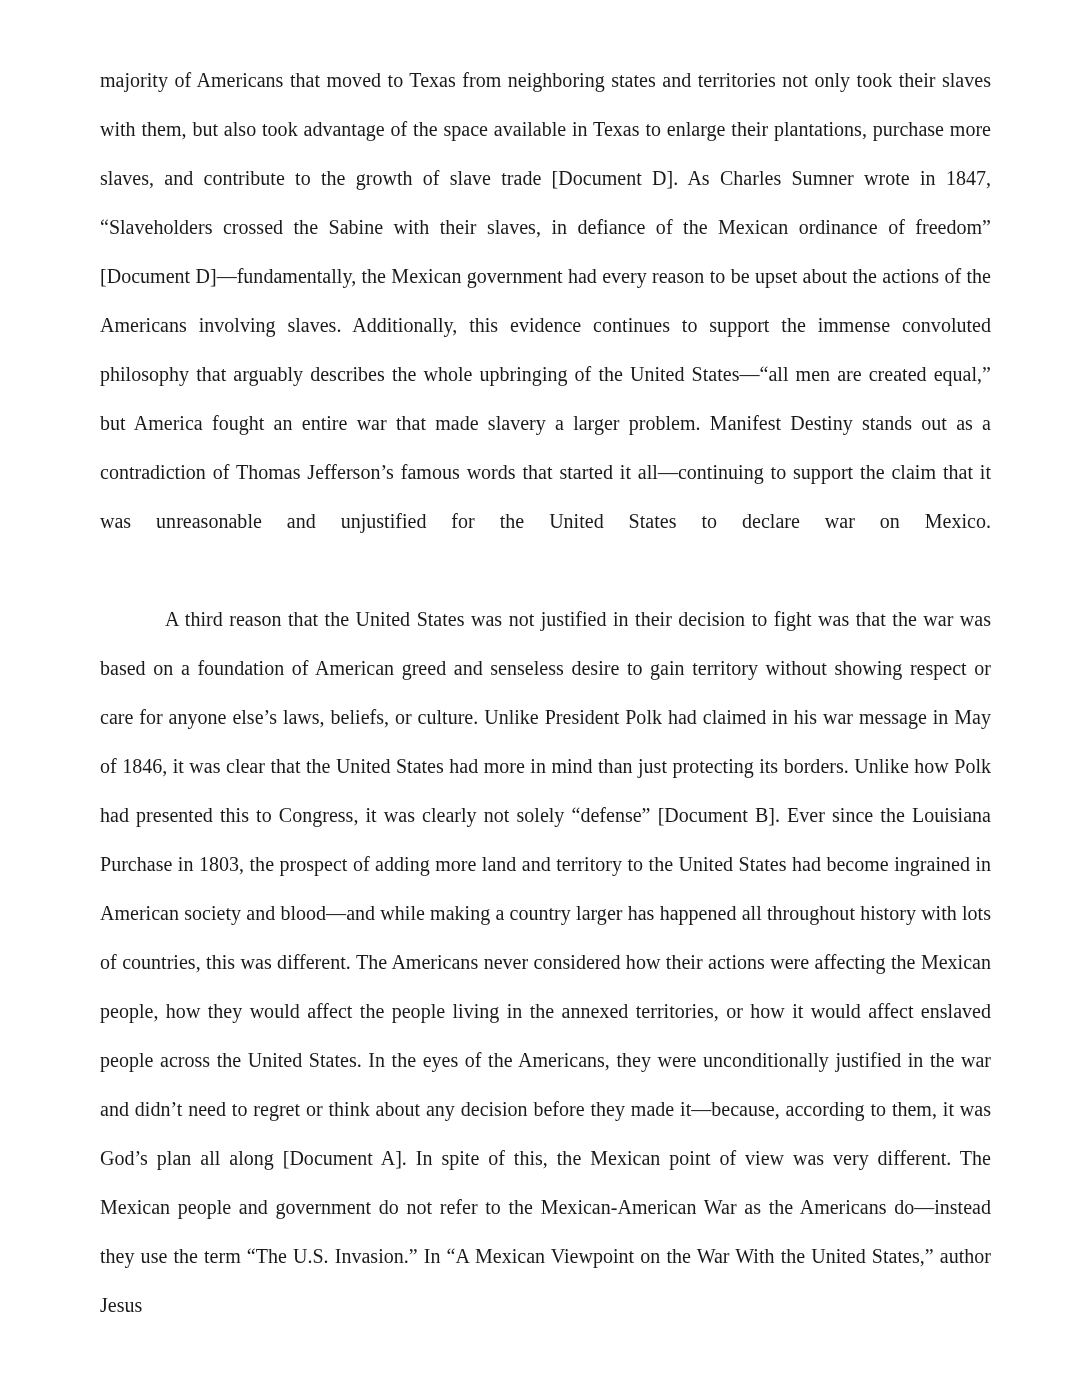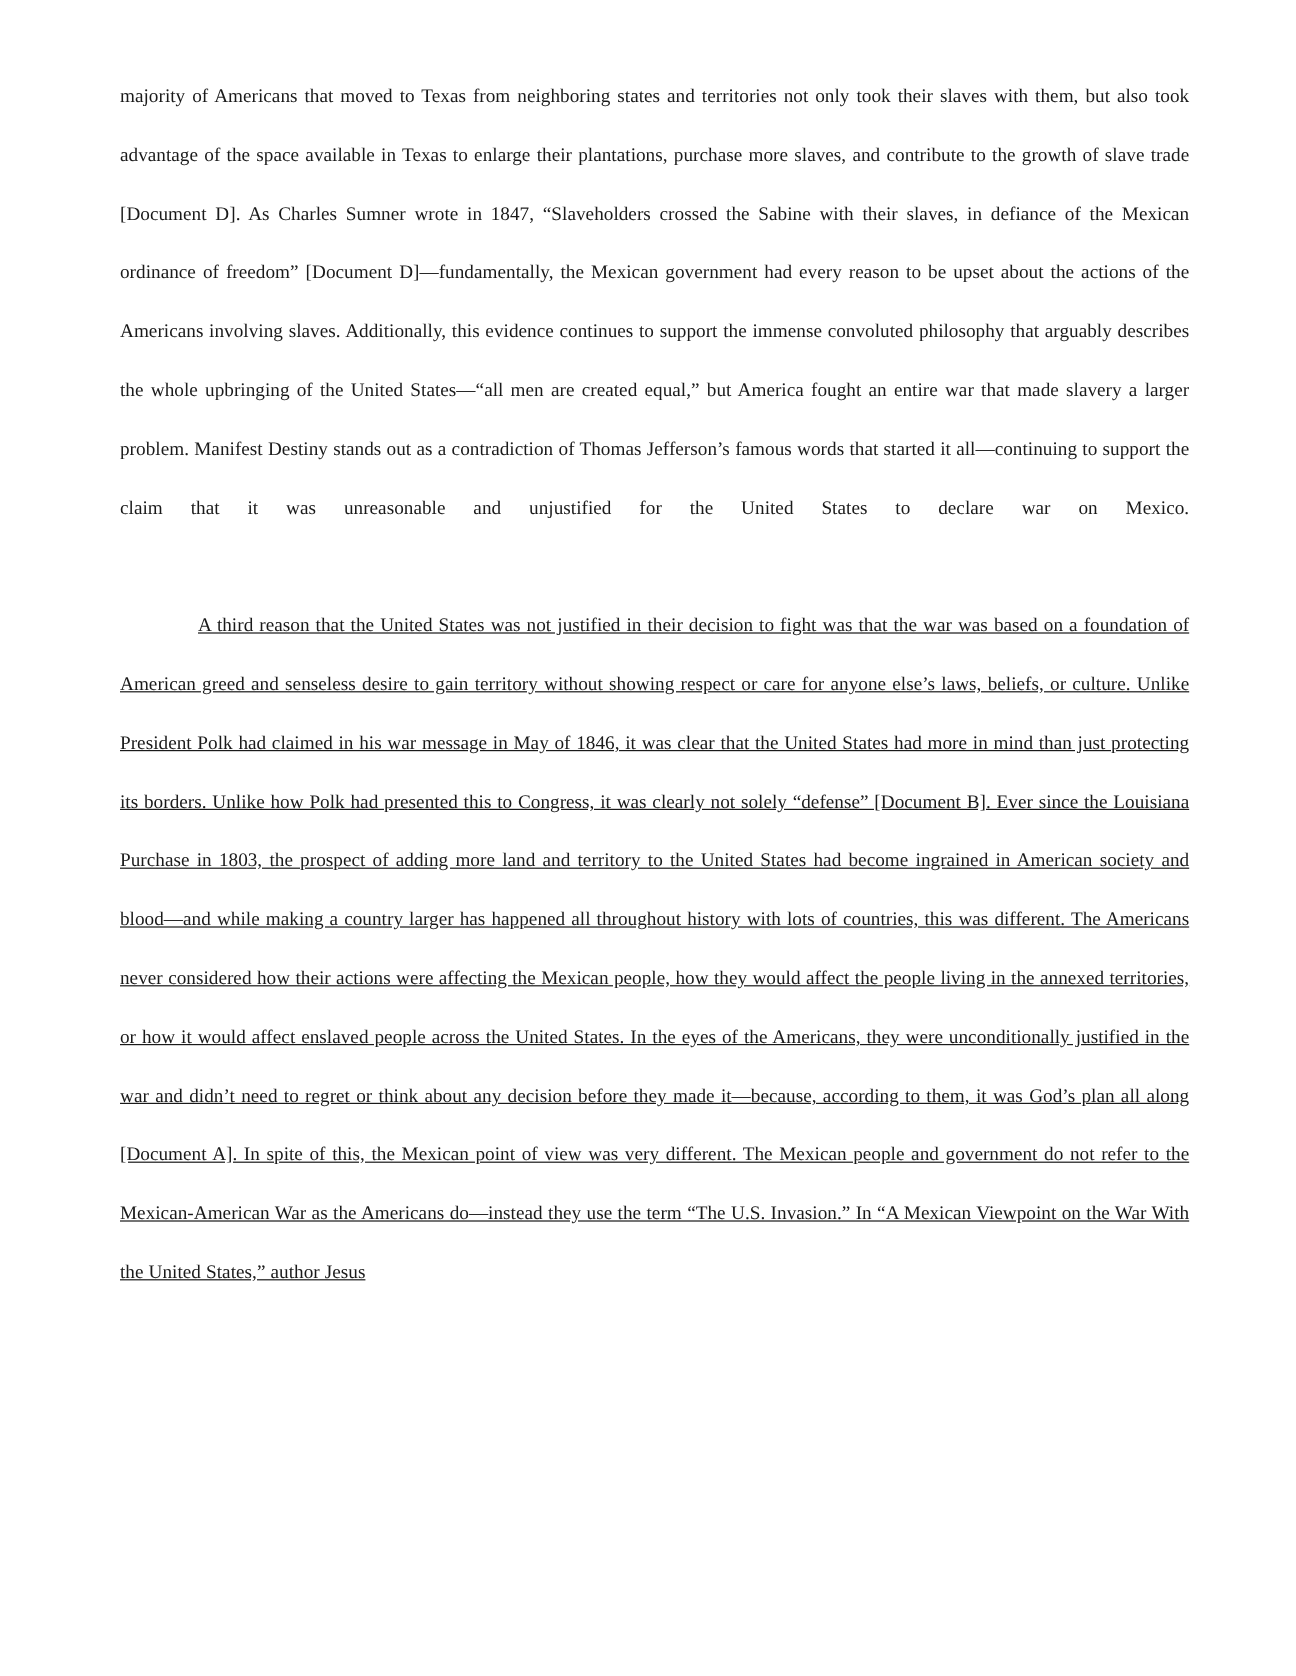--- a/index.html
+++ b/index.html
@@ -26,34 +26,33 @@
     position: absolute;
     left: 100px;
     top: 56px;
     width: 891px;
   }
   .para {
     margin: 0;
     padding: 0;
     text-align: justify;
     text-justify: inter-word;
-    font-size: 16px;
+    font-size: 20px;
     line-height: 49px;
     color: #1a1a1a;
     letter-spacing: 0.02px;
     word-spacing: 0.2px;
     hyphens: none;
     -webkit-hyphens: none;
   }
   .para.continued {
     text-indent: 0;
   }
   .para.indented {
     text-indent: 65px;
-    text-decoration: underline;
   }
   
   .para:after {
     content: "";
     display: inline-block;
     width: 100%;
   }
   .para.no-stretch:after {
     display: none;
   }

